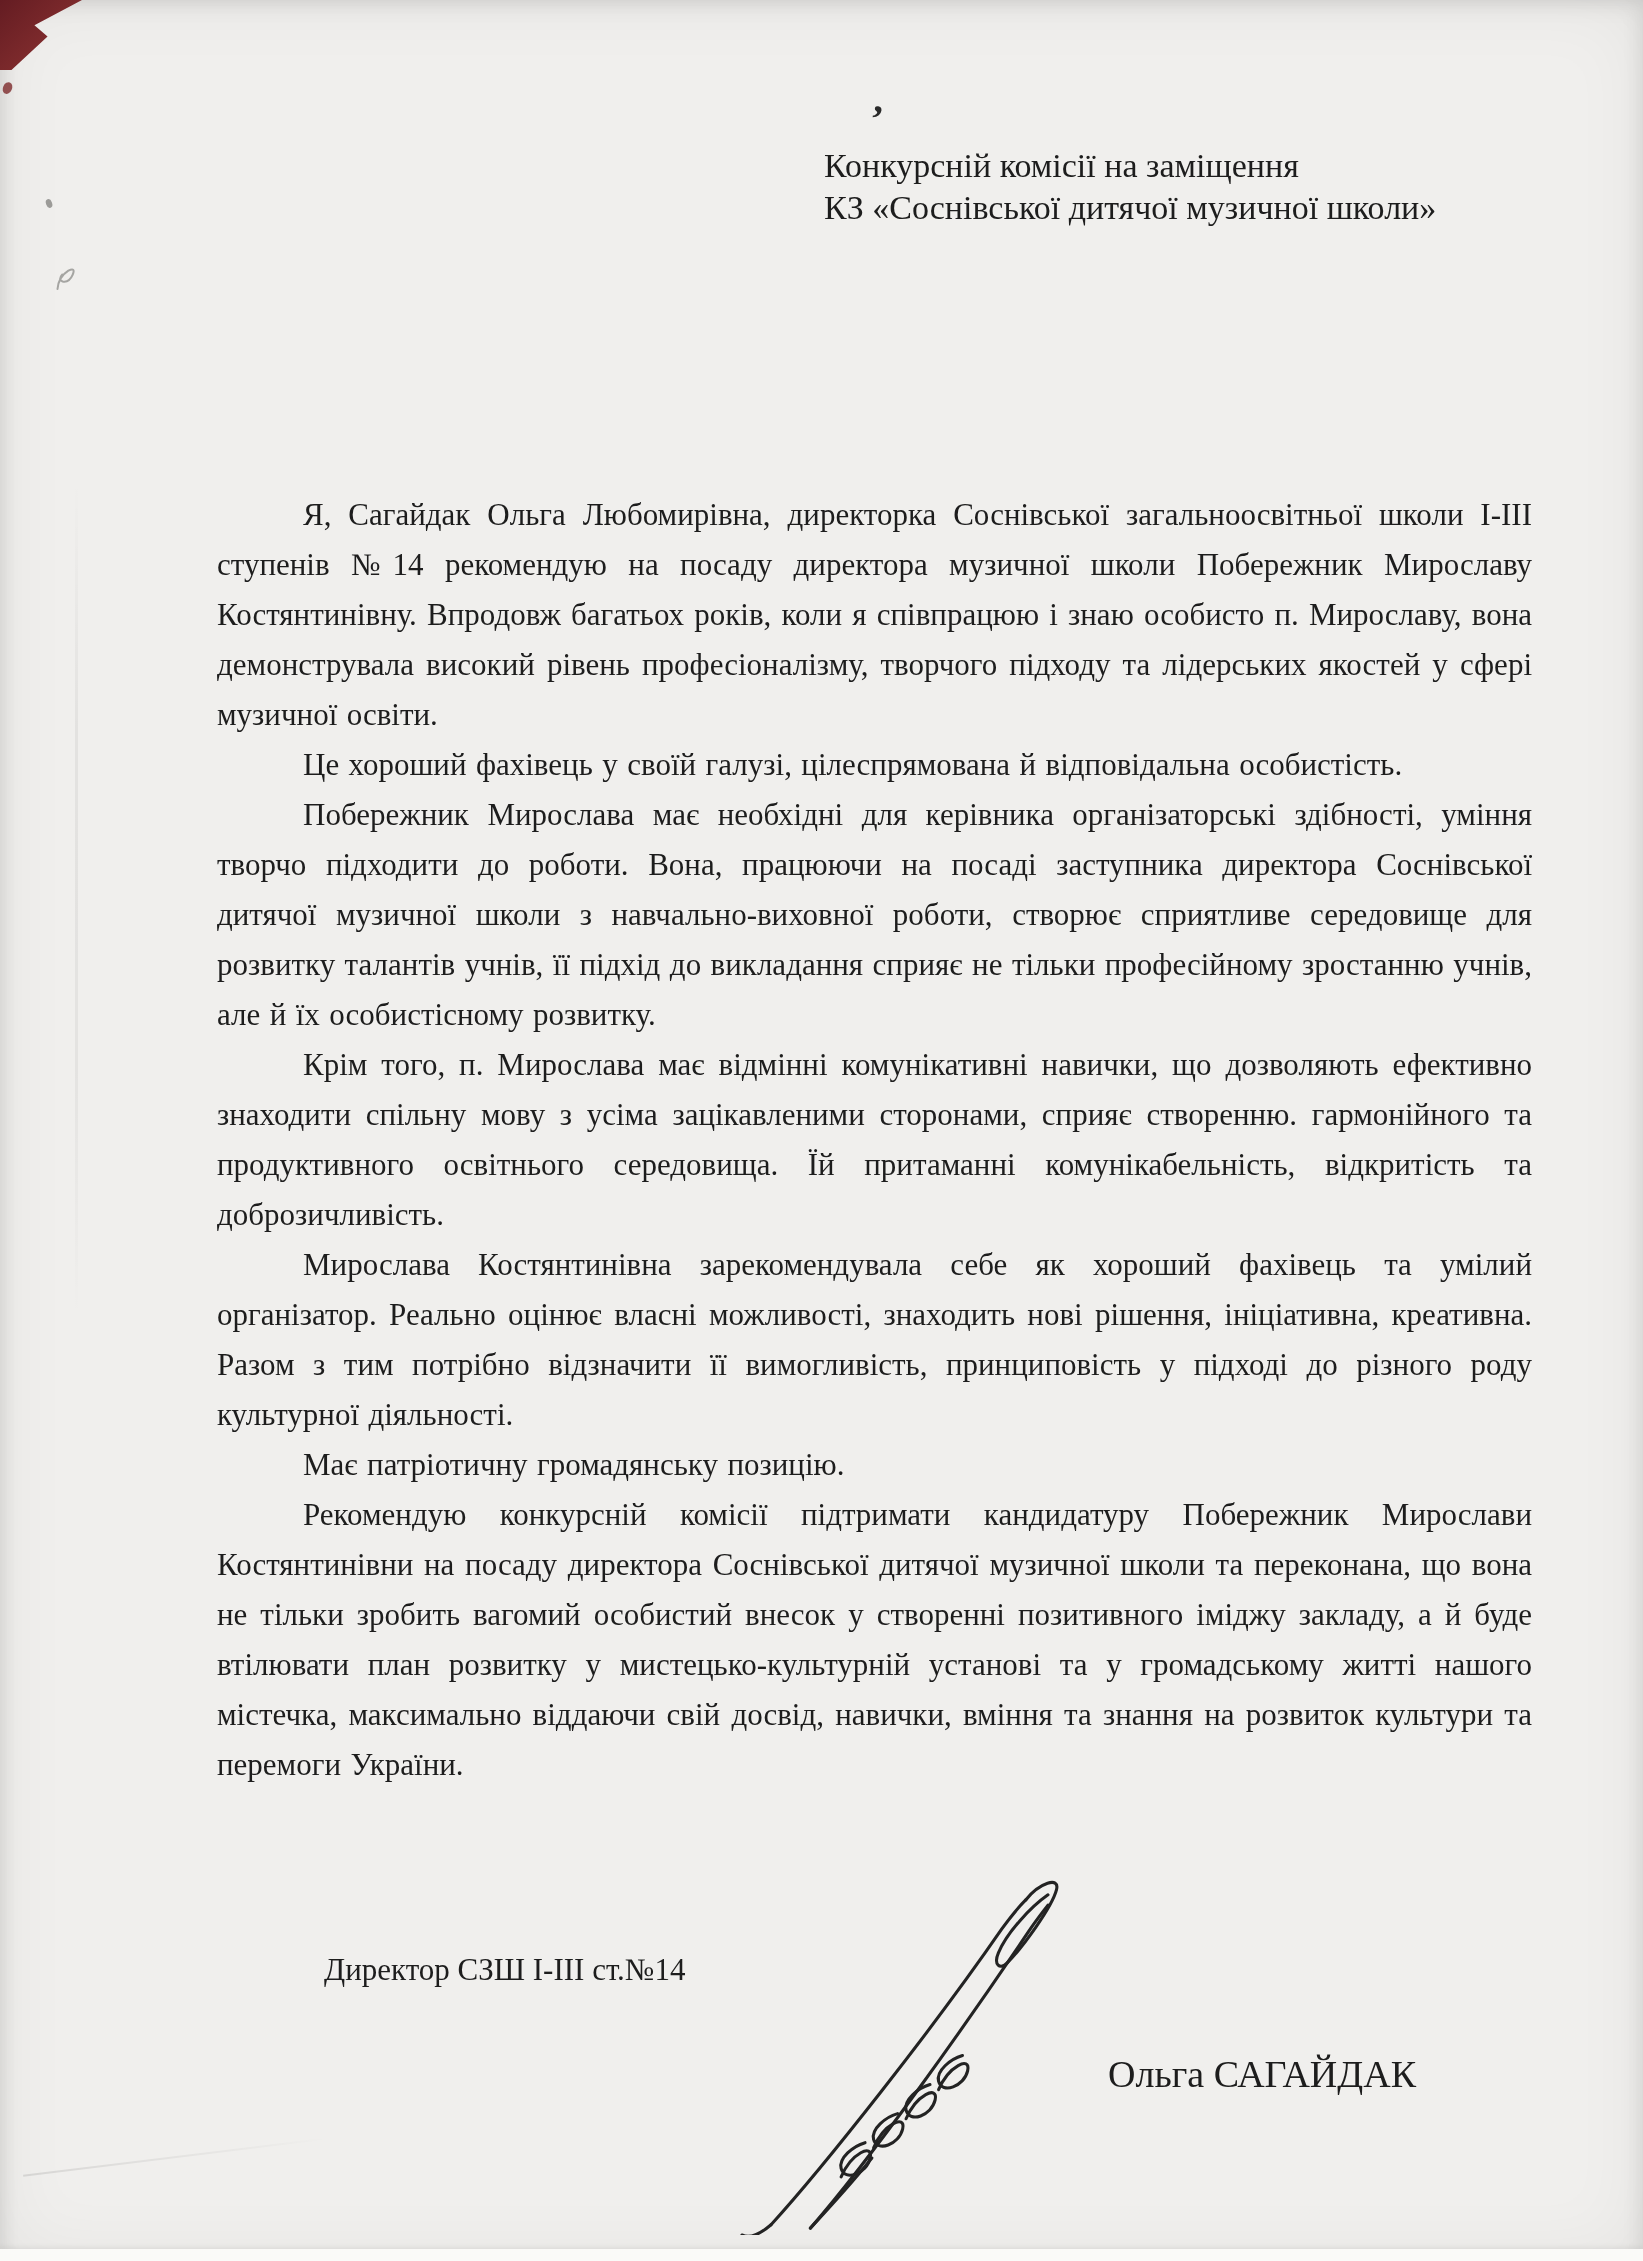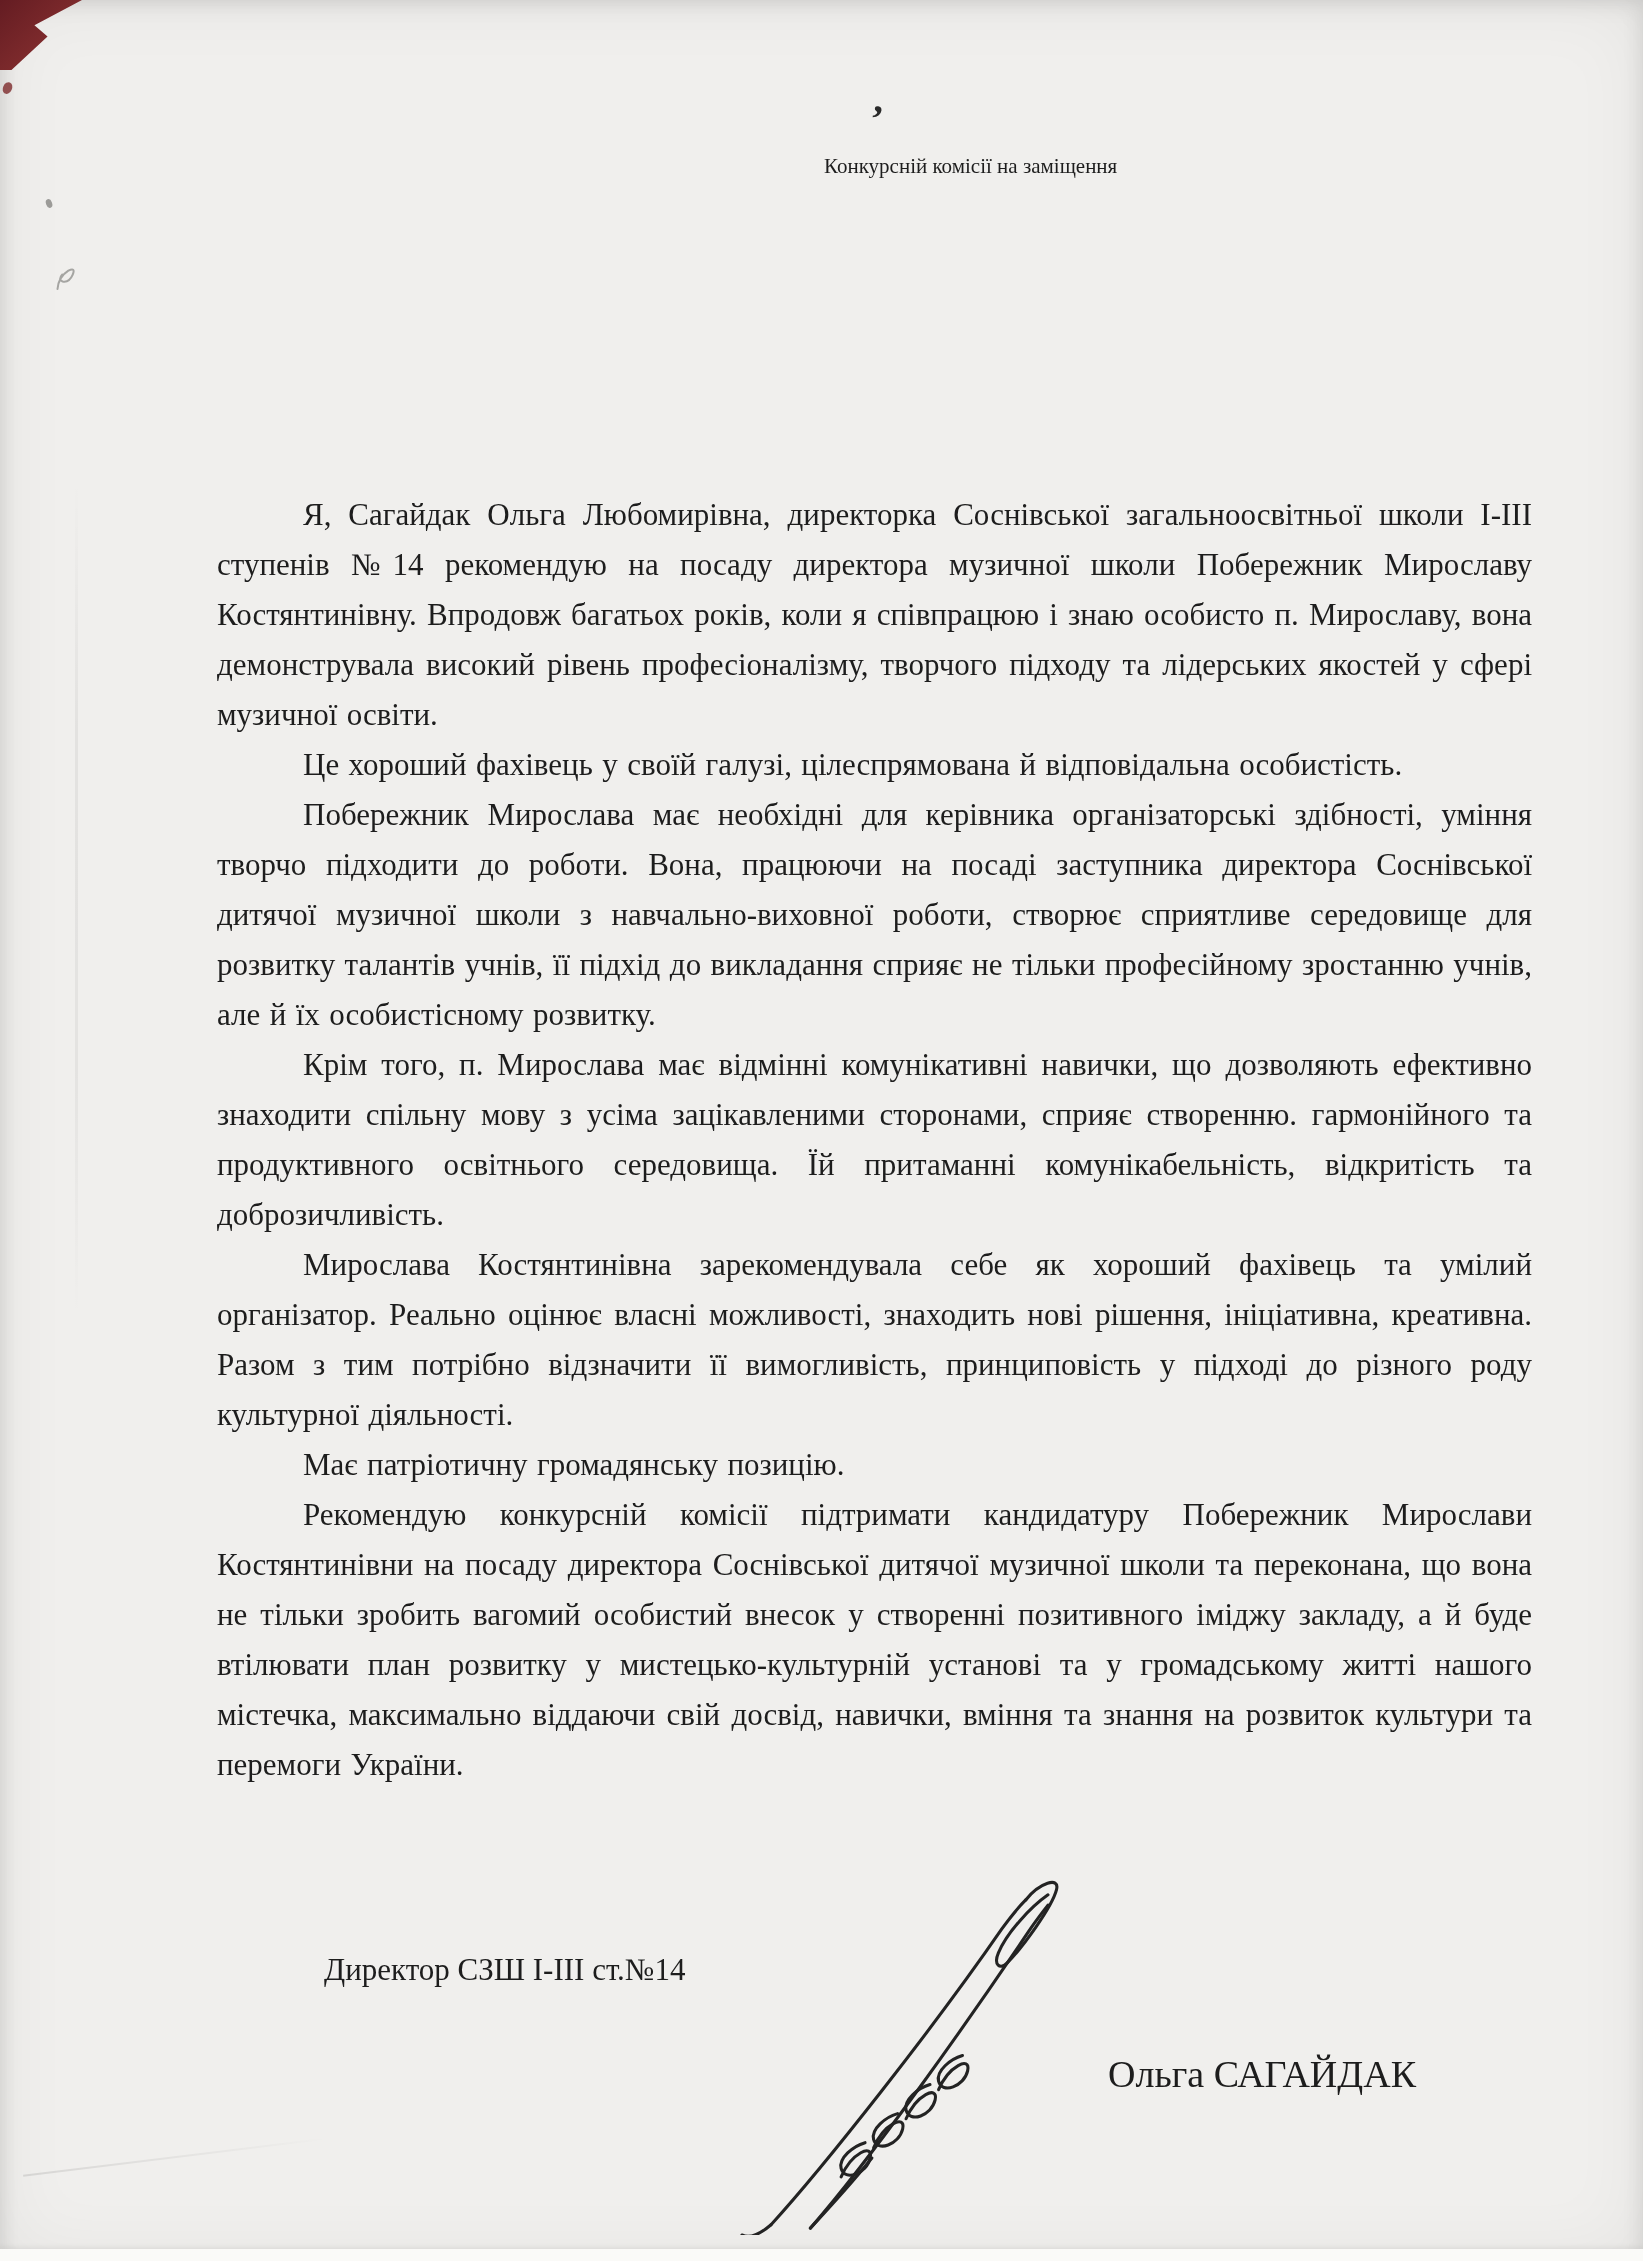--- a/index.html
+++ b/index.html
@@ -53,21 +53,21 @@
   }
   .bottom-strip {
     position: absolute; left: 0; bottom: 0; width: 100%; height: 12px;
     background: #fafaf8;
     box-shadow: 0 -2.6px 5.1px rgba(0,0,0,0.05);
   }
 
   
   .recipient {
     position: absolute; left: 824px; top: 145px; width: 753px;
-    font-size: 21px; line-height: 42px;
+    font-size: 34px; line-height: 42px;
   }
   .letter-title {
     position: absolute; left: 217px; top: 411px; width: 1315px;
     text-align: center; font-weight: bold; font-size: 34px;
     letter-spacing: 0.9px;
   }
   .letter-body {
     position: absolute; left: 217px; top: 490px; width: 1315px;
     font-size: 31px; line-height: 50px;
     text-align: justify; word-spacing: 1.7px;
@@ -105,20 +105,21 @@
       <path d="M4 34 Q2 20 12 10 Q20 4 18 14 Q16 24 8 24 Q2 23 6 16" fill="none" stroke="#8d8d8a" stroke-width="2.4" stroke-linecap="round"></path>
     </svg>
   </div>
   <div class="pen-mark">’</div>
   <div class="crease-left"></div>
   <div class="crease-bottom"></div>
   <div class="bottom-strip"></div>
 
   <div class="recipient">
     <div>Конкурсній комісії на заміщення</div>
+    <div>КЗ «Соснівської дитячої музичної школи»</div>
   </div>
 
 
   <div class="letter-body">
     <p>Я, Сагайдак Ольга Любомирівна, директорка Соснівської загальноосвітньої школи І-ІІІ ступенів №14 рекомендую на посаду директора музичної школи Побережник Мирославу Костянтинівну. Впродовж багатьох років, коли я співпрацюю і знаю особисто п. Мирославу, вона демонструвала високий рівень професіоналізму, творчого підходу та лідерських якостей у сфері музичної освіти.</p>
     <p>Це хороший фахівець у своїй галузі, цілеспрямована й відповідальна особистість.</p>
     <p>Побережник Мирослава має необхідні для керівника організаторські здібності, уміння творчо підходити до роботи. Вона, працюючи на посаді заступника директора Соснівської дитячої музичної школи з навчально-виховної роботи, створює сприятливе середовище для розвитку талантів учнів, її підхід до викладання сприяє не тільки професійному зростанню учнів, але й їх особистісному розвитку.</p>
     <p>Крім того, п. Мирослава має відмінні комунікативні навички, що дозволяють ефективно знаходити спільну мову з усіма зацікавленими сторонами, сприяє створенню. гармонійного та продуктивного освітнього середовища. Їй притаманні комунікабельність, відкритість та доброзичливість.</p>
     <p>Мирослава Костянтинівна зарекомендувала себе як хороший фахівець та умілий організатор. Реально оцінює власні можливості, знаходить нові рішення, ініціативна, креативна. Разом з тим потрібно відзначити її вимогливість, принциповість у підході до різного роду культурної діяльності.</p>
     <p>Має патріотичну громадянську позицію.</p>

